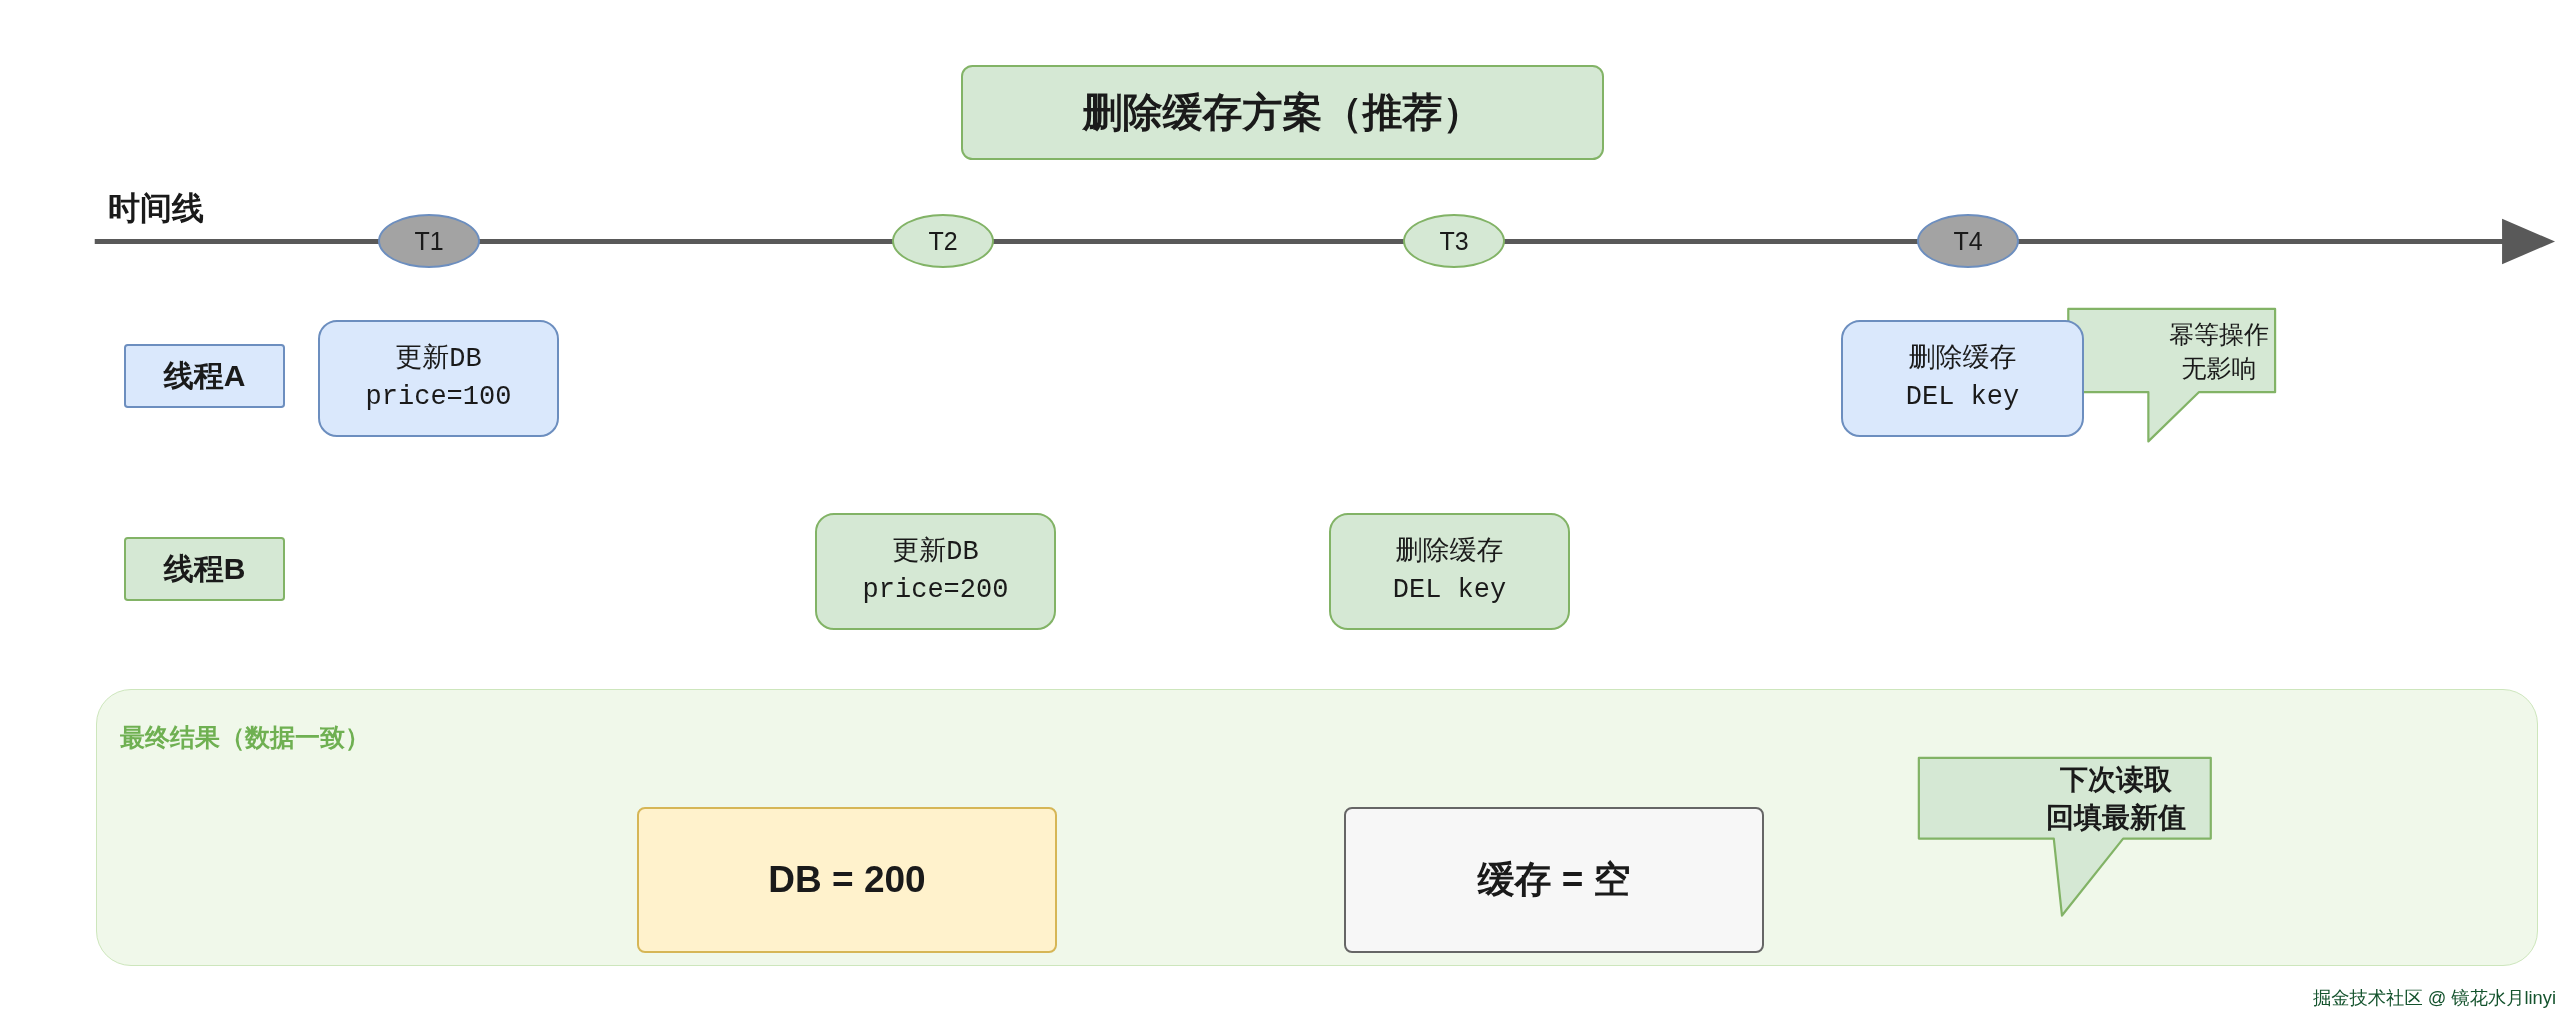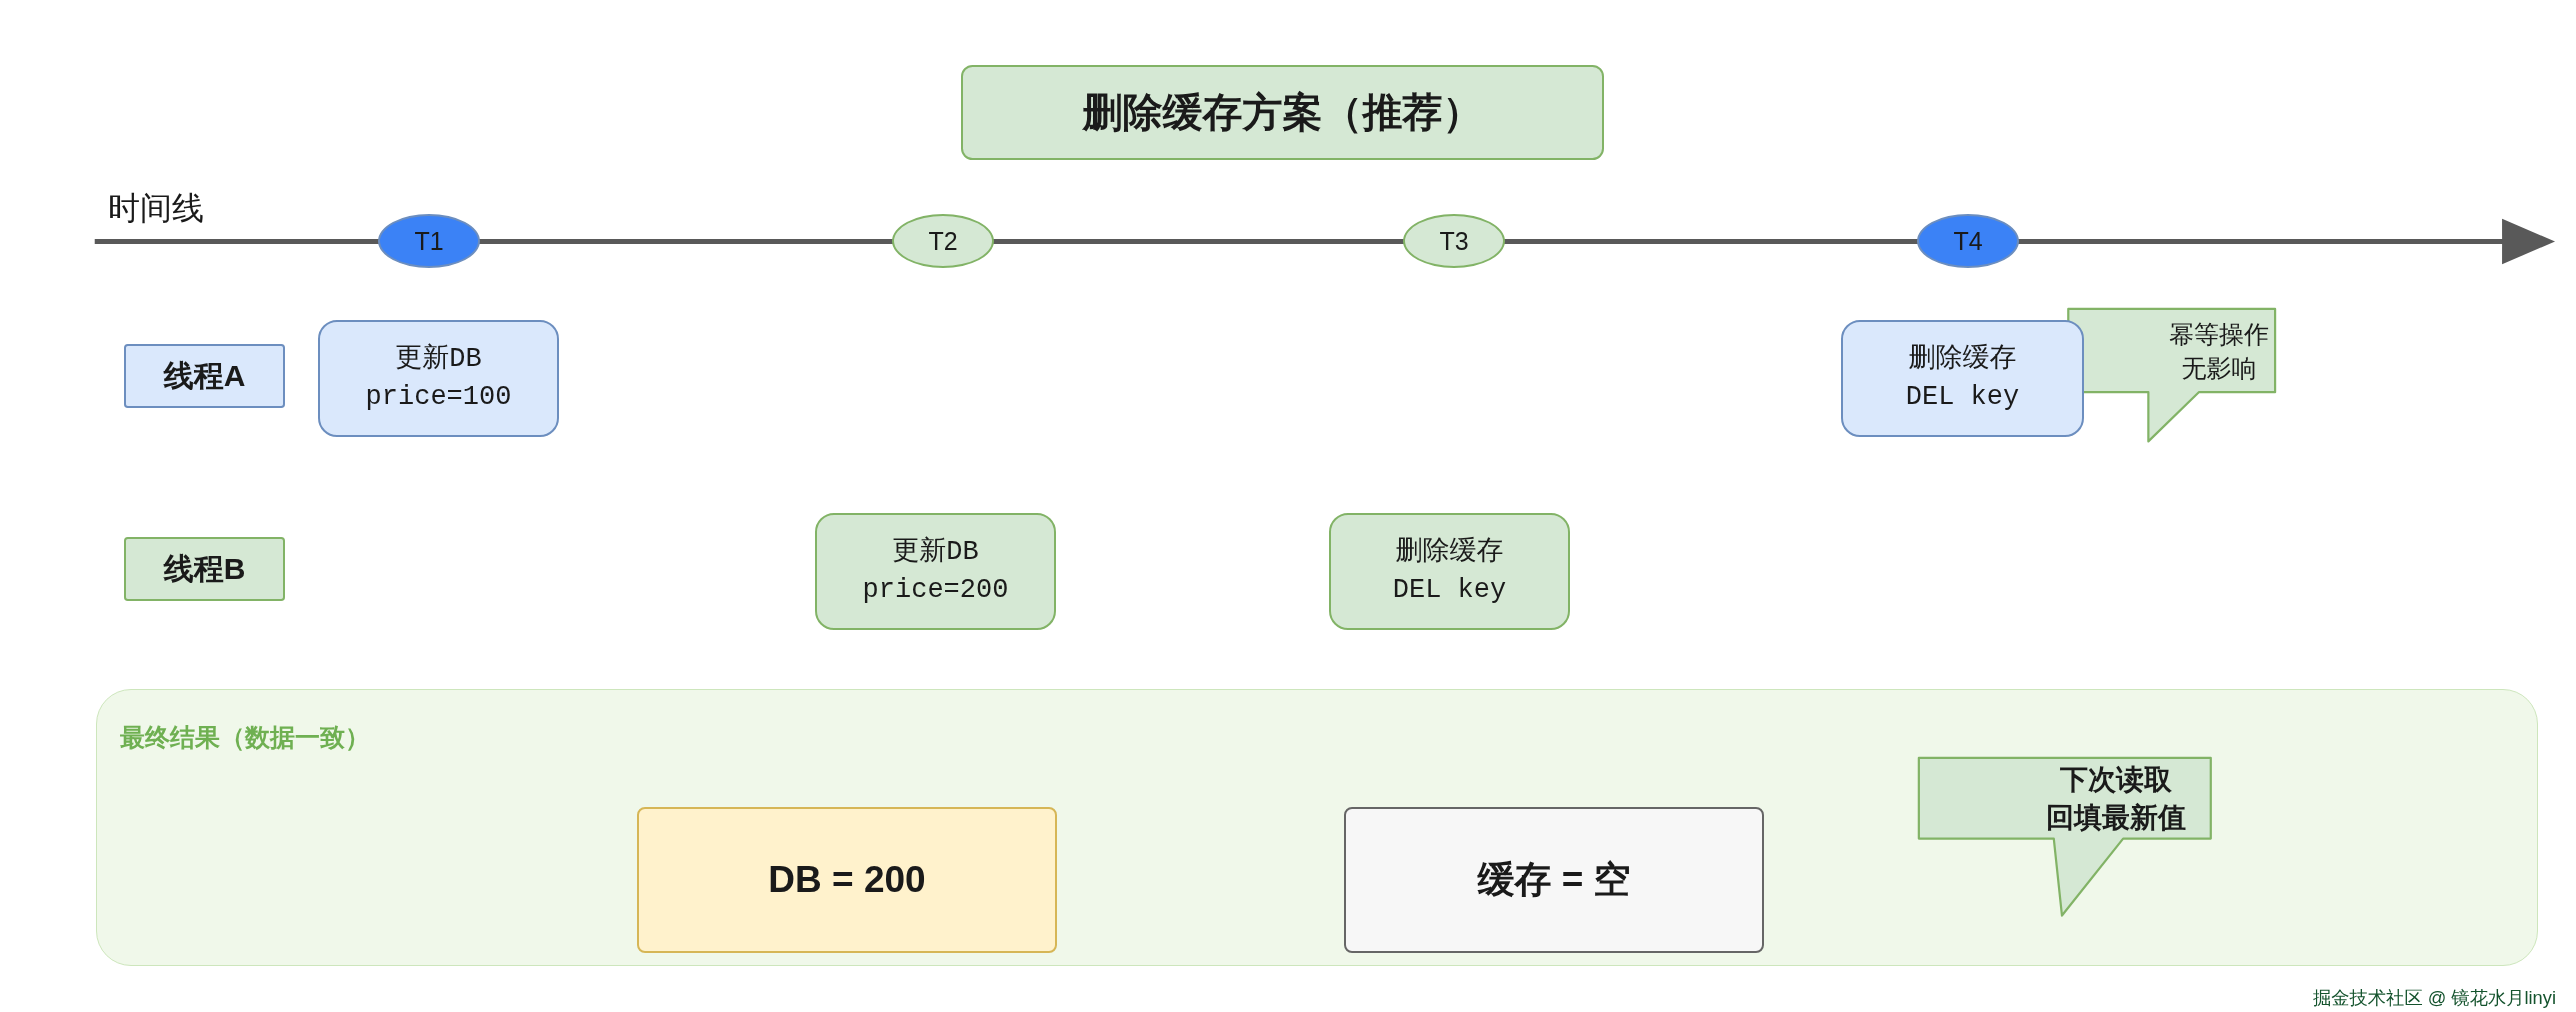--- a/index.html
+++ b/index.html
@@ -17,27 +17,27 @@
   .col { flex-direction: column; }
 
   
   .title-box {
     left: 927px; top: 65px; width: 643px; height: 95px;
     background: #d5e8d4; border: 2.5px solid #82b366; border-radius: 11.4px;
     font-size: 40px; font-weight: bold; z-index: 2;
   }
 
   
-  .timeline-label { left: 108px; top: 187px; font-size: 32px; font-weight: normal; z-index: 2; }
+  .timeline-label { left: 108px; top: 187px; font-size: 32px; font-weight: bold; z-index: 2; }
   #diagram-svg { left: 0; top: 0; width: 2576px; height: 1012px; z-index: 1; pointer-events: none; }
   .ellipse {
     width: 102px; height: 54px; border-radius: 50%;
     font-size: 25px; z-index: 2;
   }
-  .ellipse.blue  { background: #3b82f6; border: 2.5px solid #6c8ebf; }
+  .ellipse.blue  { background: #a3a3a3; border: 2.5px solid #6c8ebf; }
   .ellipse.green { background: #d5e8d4; border: 2.5px solid #82b366; }
   #t1 { left: 344px;  top: 214px; }
   #t2 { left: 858px; top: 214px; }
   #t3 { left: 1369px; top: 214px; }
   #t4 { left: 1883px; top: 214px; text-align: center; }
 
   
   .thread-label {
     width: 161px; height: 64px; font-size: 30px; font-weight: bold;
     border-radius: 3.8px; z-index: 2;

